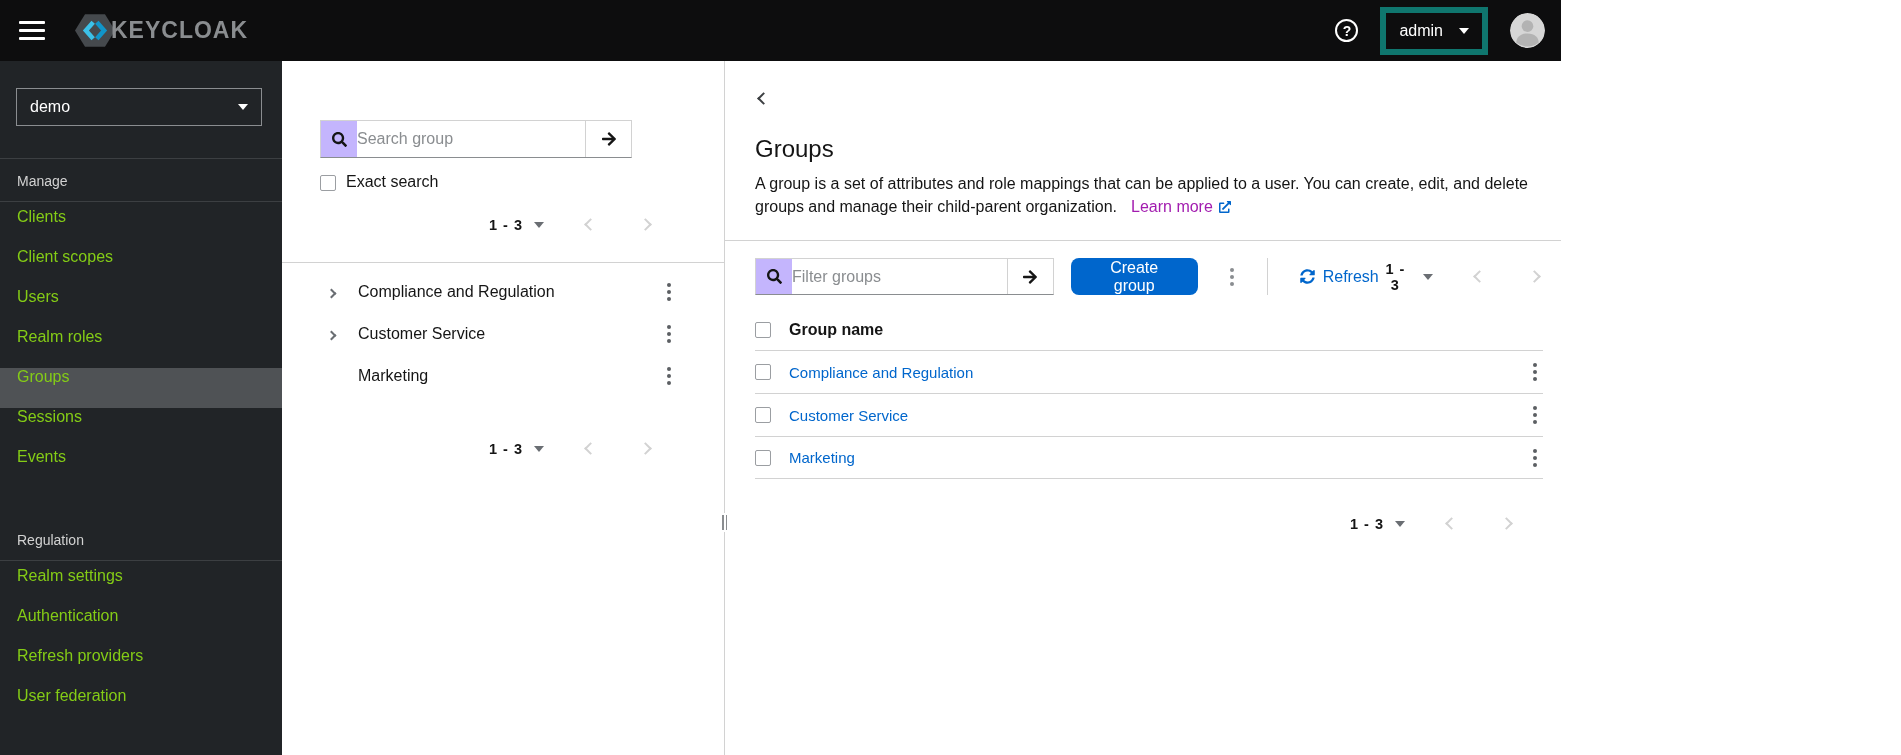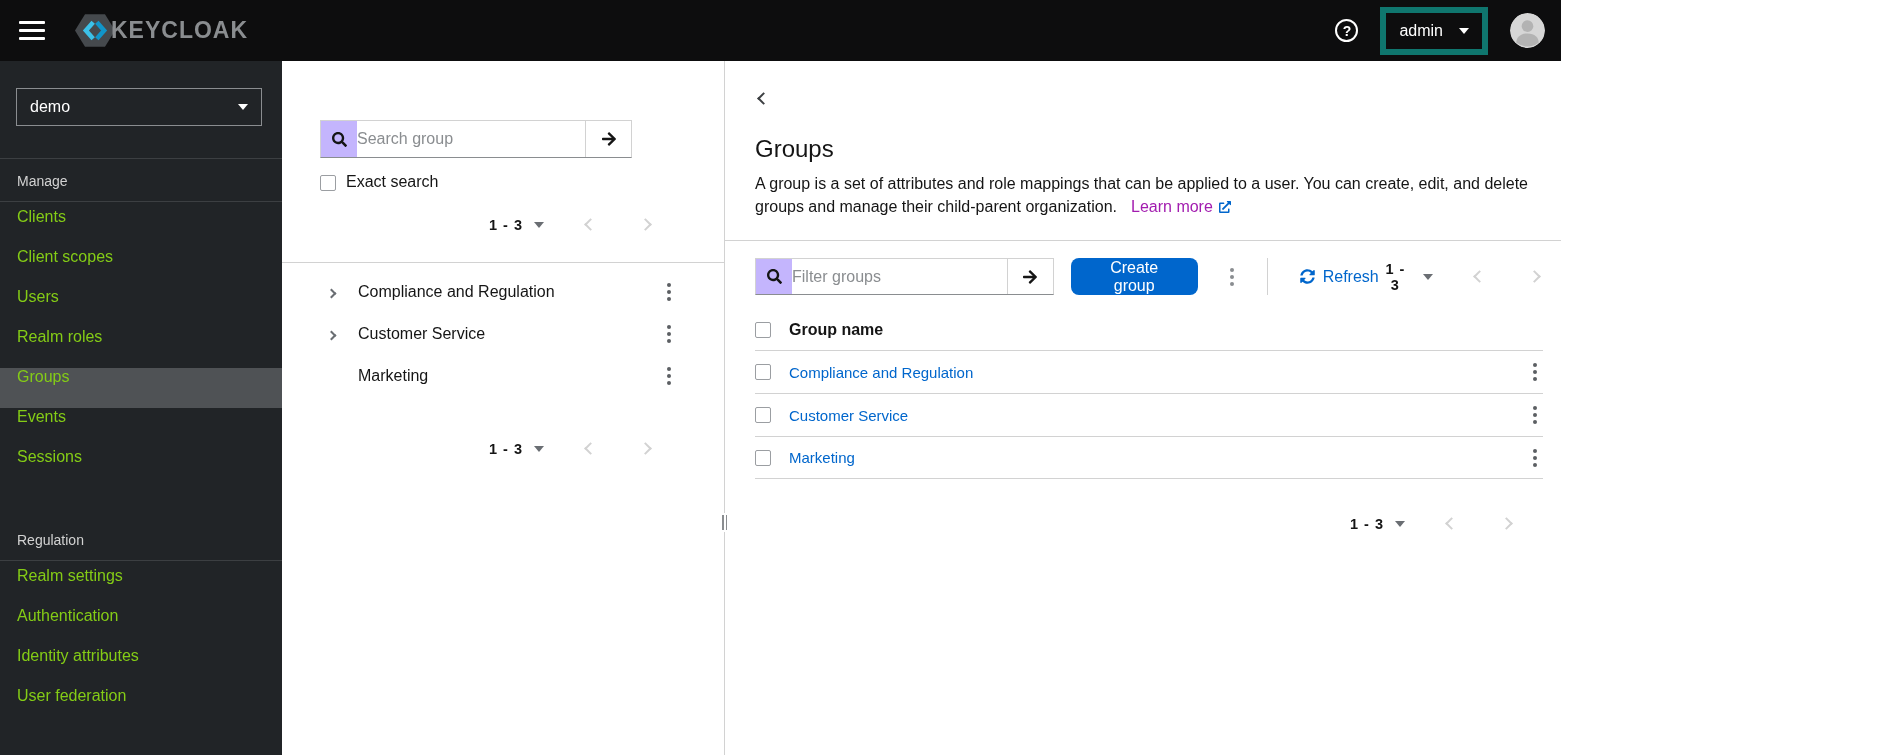--- a/index.html
+++ b/index.html
@@ -150,39 +150,39 @@
         <li class="nav-item">
             <span>Users</span>
           </li>
         <li class="nav-item">
             <span>Realm roles</span>
           </li>
         <li class="nav-item active">
             <span>Groups</span>
           </li>
         <li class="nav-item">
+            <span>Sessions</span>
+          </li>
+        <li class="nav-item">
             <span>Events</span>
-          </li>
-        <li class="nav-item">
-            <span>Sessions</span>
           </li>
       </ul>
 
       <div class="sect-gap"></div>
       <div class="section-title">Regulation</div>
       <hr class="nav-divider">
       <ul class="nav-list">
         <li class="nav-item">
             <span>Realm settings</span>
           </li>
         <li class="nav-item">
             <span>Authentication</span>
           </li>
         <li class="nav-item">
-            <span>Identity attributes</span>
+            <span>Refresh providers</span>
           </li>
         <li class="nav-item">
             <span>User federation</span>
           </li>
       </ul>
     </nav>
 
     <section class="tree-panel">
       <div class="tree-inner">
         <div class="searchbar">

